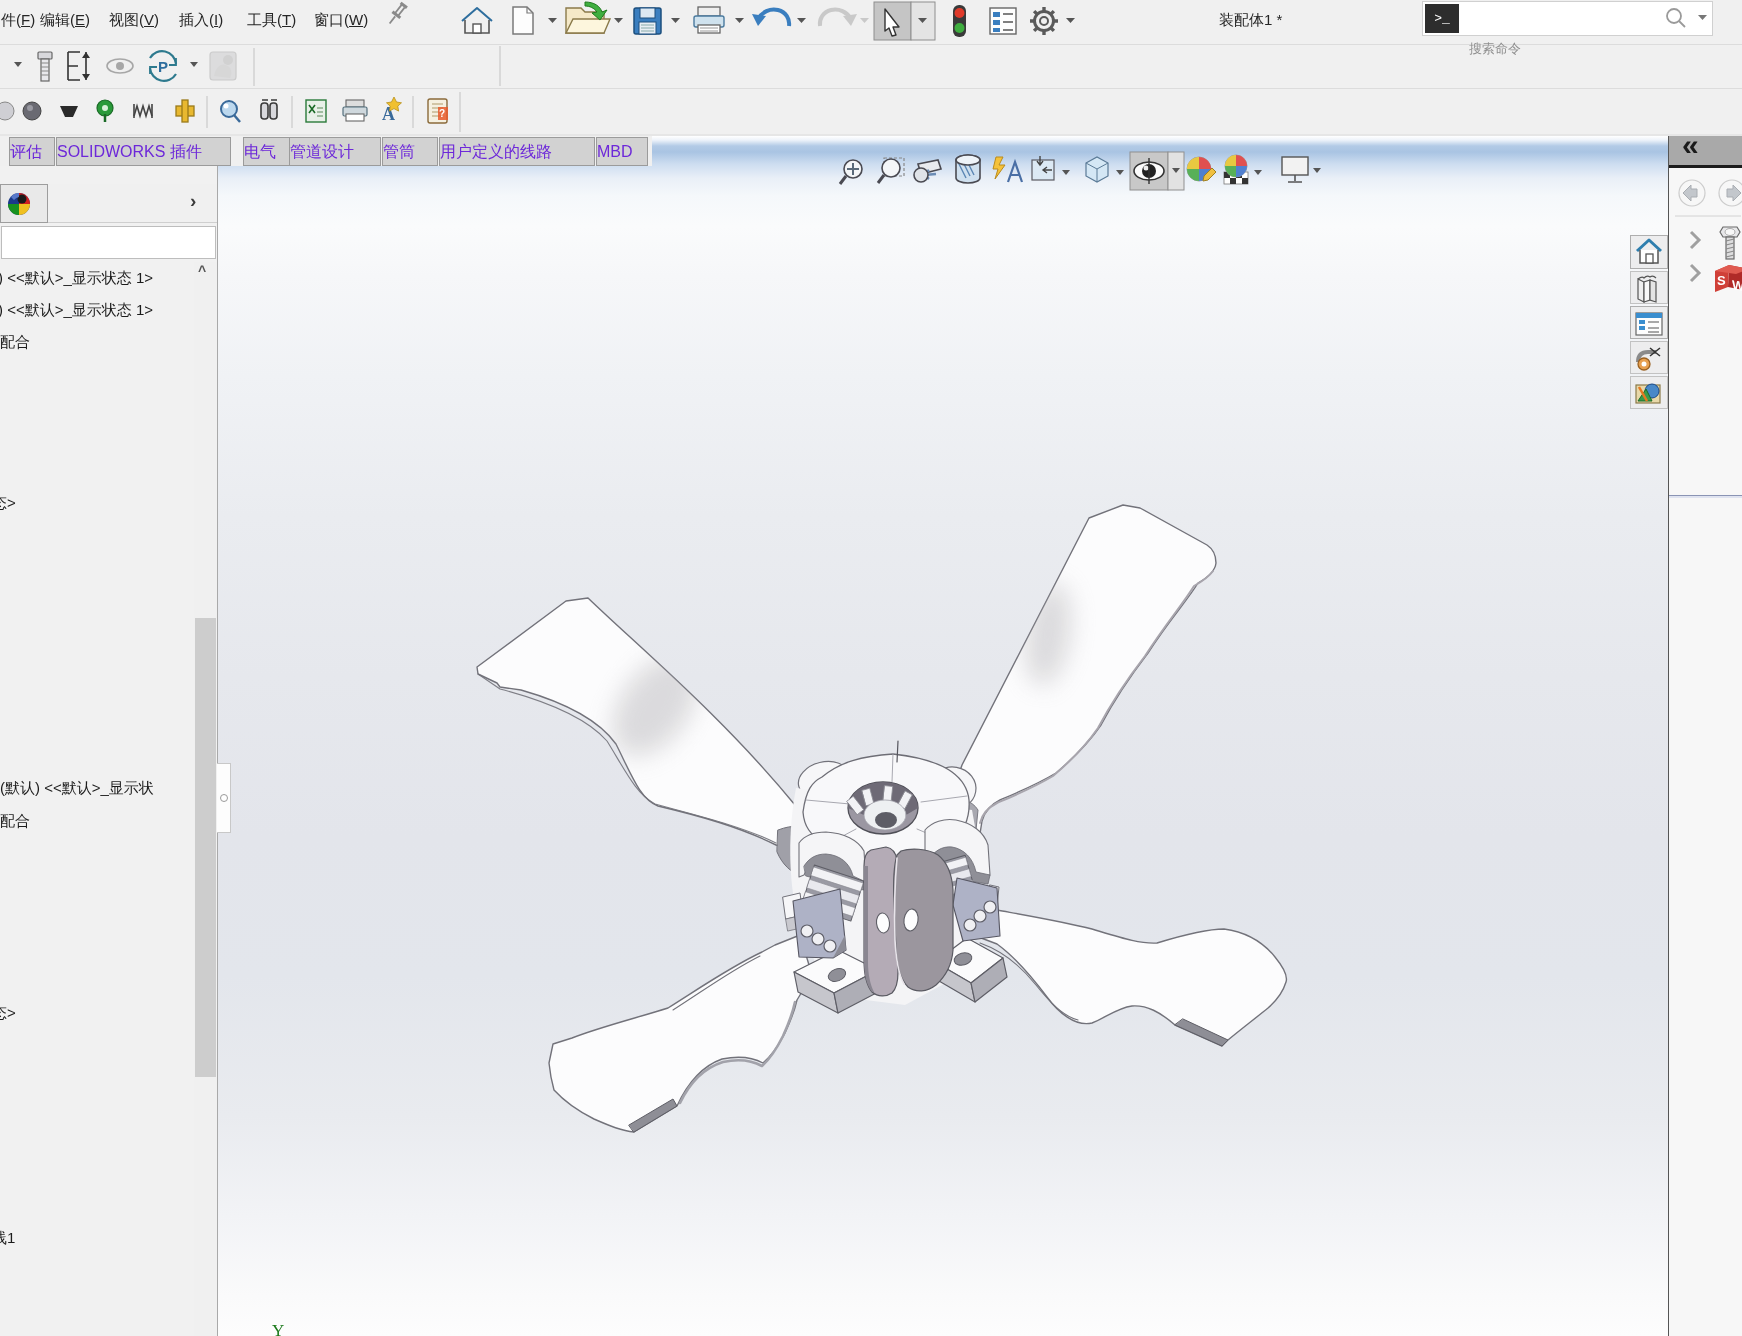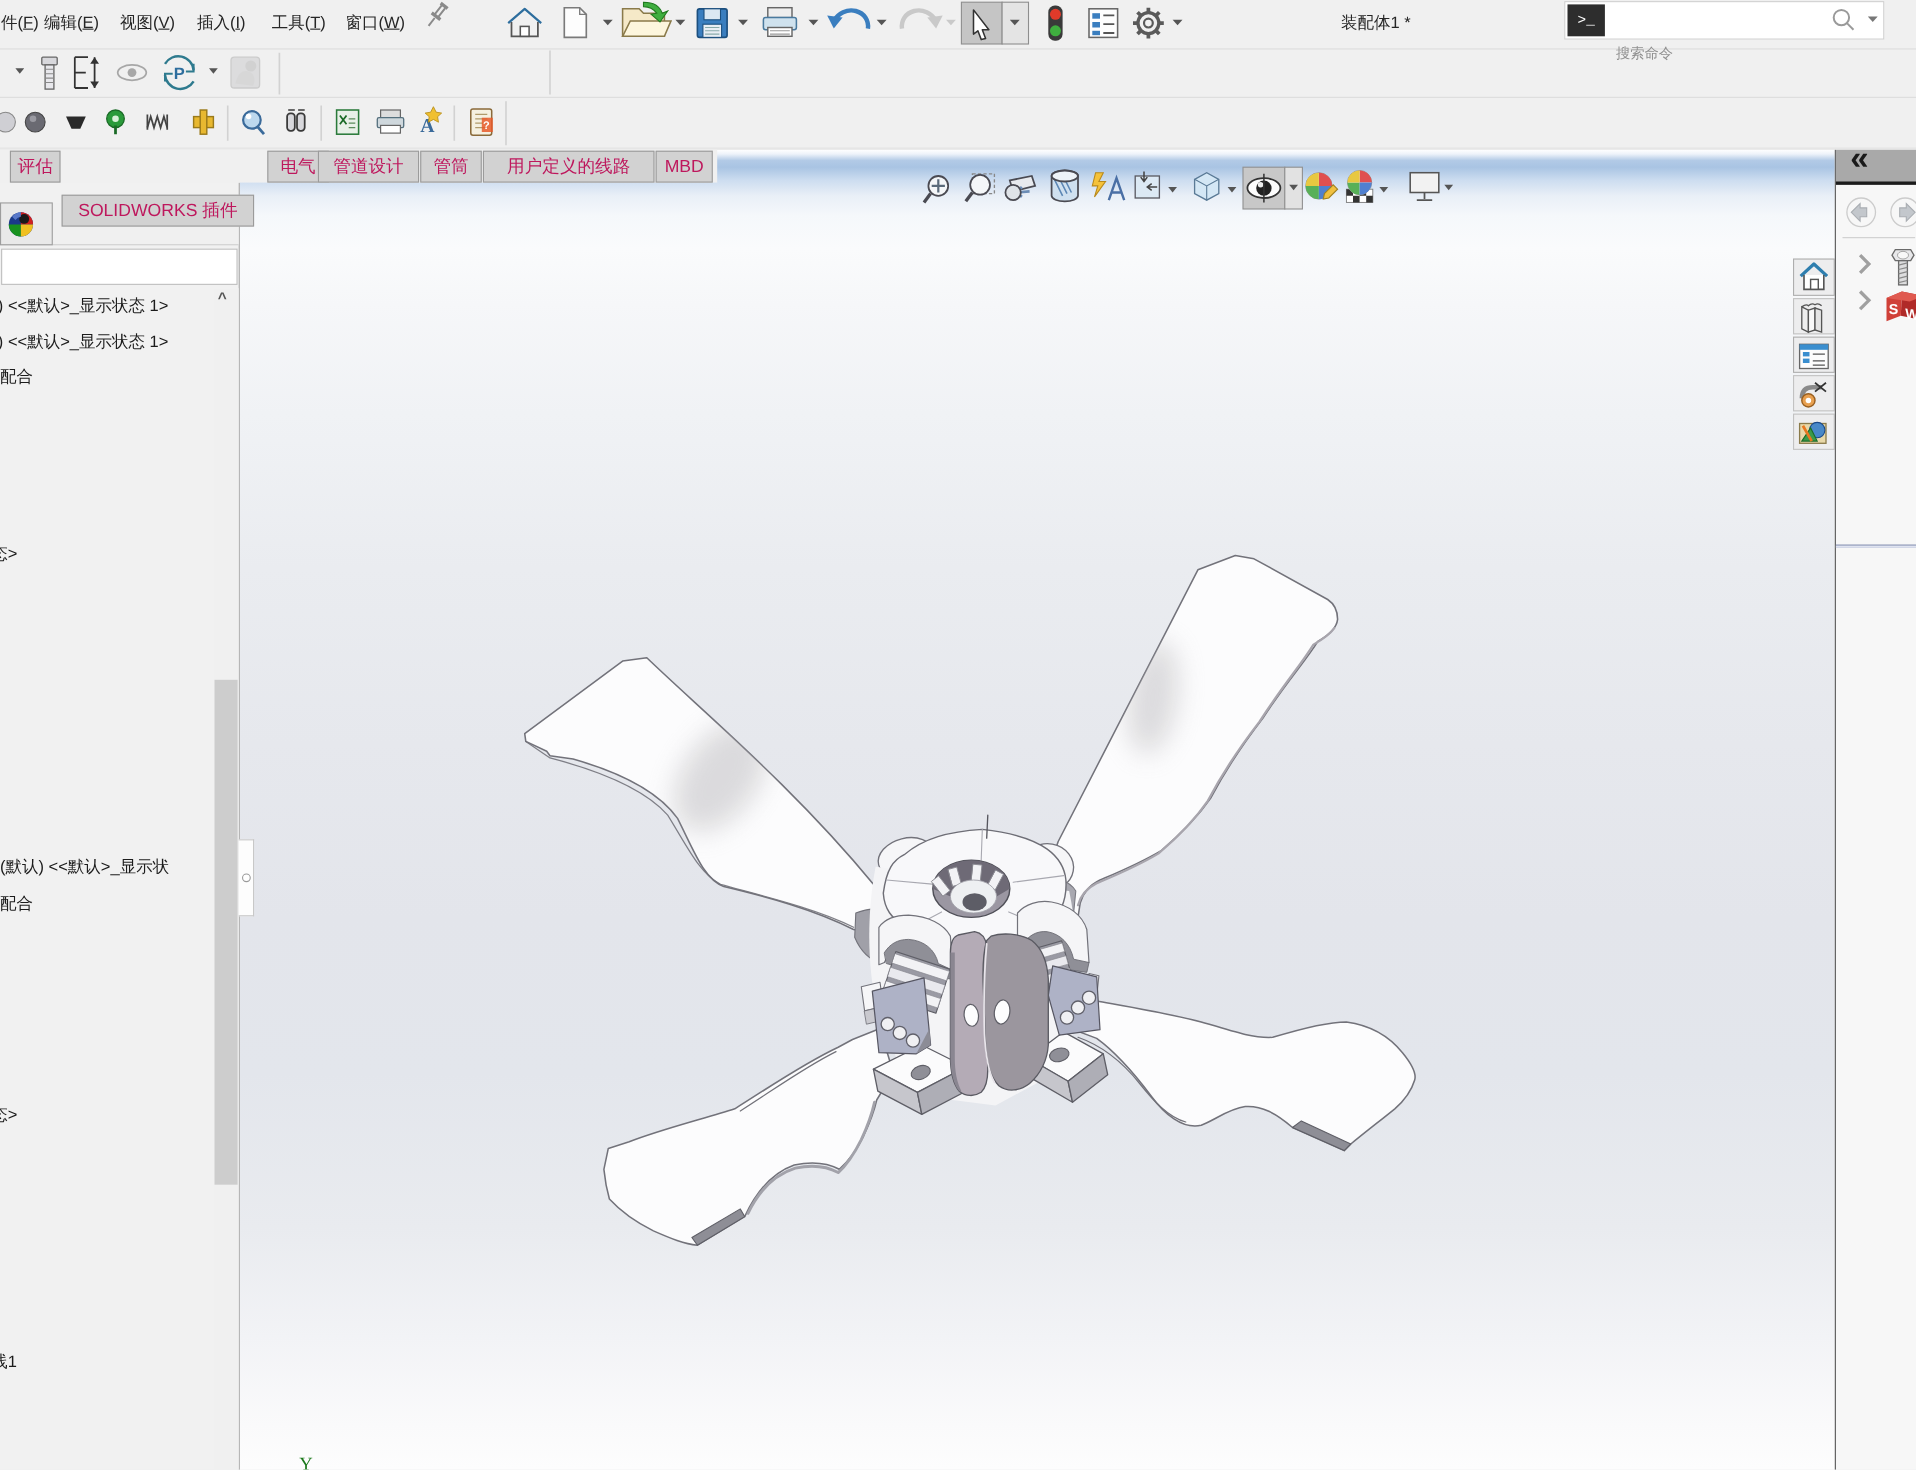--- a/index.html
+++ b/index.html
@@ -3,21 +3,21 @@
 <meta charset="utf-8">
 <style>
   html,body{margin:0;padding:0;width:1742px;height:1336px;overflow:hidden;
     font-family:"Liberation Sans",sans-serif;background:#f0f0f0;}
   *{box-sizing:border-box;}
   .abs{position:absolute;}
   #chrome{position:absolute;left:0;top:0;width:1742px;height:136px;background:#f0f0f0;z-index:30;}
   .menuitem{position:absolute;top:11px;font-size:15px;color:#262626;white-space:nowrap;}
   #tabrow{position:absolute;left:0;top:136px;width:652px;height:30px;background:#f0f0f0;z-index:30;}
   .cmtab{position:absolute;top:1px;height:29px;background:#d2d2d2;border:1px solid #9b9b9b;
-     font-size:16px;color:#be185d;text-align:center;line-height:27px;white-space:nowrap;}
+     font-size:16px;color:#6d28d9;line-height:27px;white-space:nowrap;}
   #viewport{position:absolute;left:218px;top:136px;width:1450px;height:1200px;z-index:1;
     background:linear-gradient(180deg,#ffffff 0px,#eef3fa 4px,#b2cae6 10px,#a9c4e3 16px,
       #cdddf0 28px,#e9eff7 42px,#f5f8fb 60px,#fafbfc 90px,#f6f7f9 140px,
       #f0f2f5 240px,#eaecf0 380px,#e6e8ed 540px,#e3e5eb 700px,#e3e6ec 840px,
       #e9ebef 980px,#f2f3f6 1080px,#fafafb 1160px,#fdfdfd 1200px);}
   #leftpanel{position:absolute;left:0;top:166px;width:218px;height:1170px;background:#f1f1f1;
     border-right:1px solid #a9a9a9;z-index:20;}
   .treetxt{position:absolute;font-size:15px;color:#1c1c1c;white-space:nowrap;z-index:2;}
   #taskpane{position:absolute;left:1668px;top:133px;width:74px;height:1203px;z-index:25;
     background:#f7f7f7;border-left:1px solid #555;}
@@ -399,21 +399,21 @@
     </g>
 
     <circle cx="1674" cy="16" r="7" fill="none" stroke="#9a9a9a" stroke-width="1.8"></circle>
     <path d="M 1679,21 l 6,6" stroke="#9a9a9a" stroke-width="1.8"></path>
     <path d="M 1698,15 l 9,0 l -4.5,5 z" fill="#777"></path>
   </svg>
 </div>
 
 <div id="tabrow">
   <div class="cmtab" style="left:9px;width:46px;">评估</div>
-  <div class="cmtab" style="left:56px;width:175px;margin-top:40px;">SOLIDWORKS 插件</div>
+  <div class="cmtab" style="left:56px;width:175px;">SOLIDWORKS 插件</div>
   <div class="cmtab" style="left:243px;width:56px;">电气</div>
   <div class="cmtab" style="left:289px;width:92px;">管道设计</div>
   <div class="cmtab" style="left:382px;width:56px;">管筒</div>
   <div class="cmtab" style="left:439px;width:156px;">用户定义的线路</div>
   <div class="cmtab" style="left:596px;width:52px;">MBD</div>
 </div>
 
 <div id="leftpanel">
 
   <div class="abs" style="left:0;top:18px;width:217px;height:39px;background:#f0f0f0;border-bottom:1px solid #cfcfcf;"></div>

